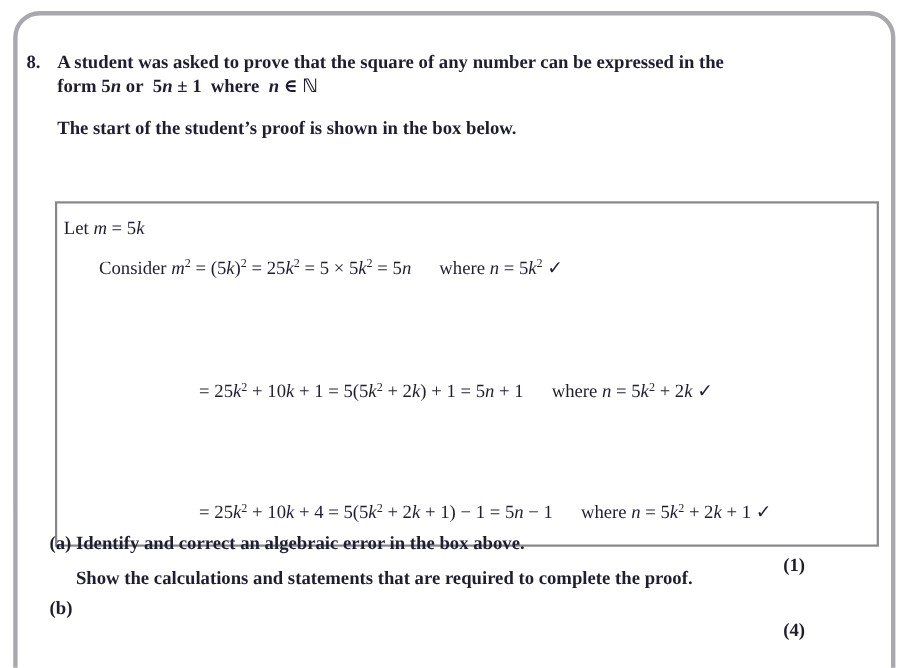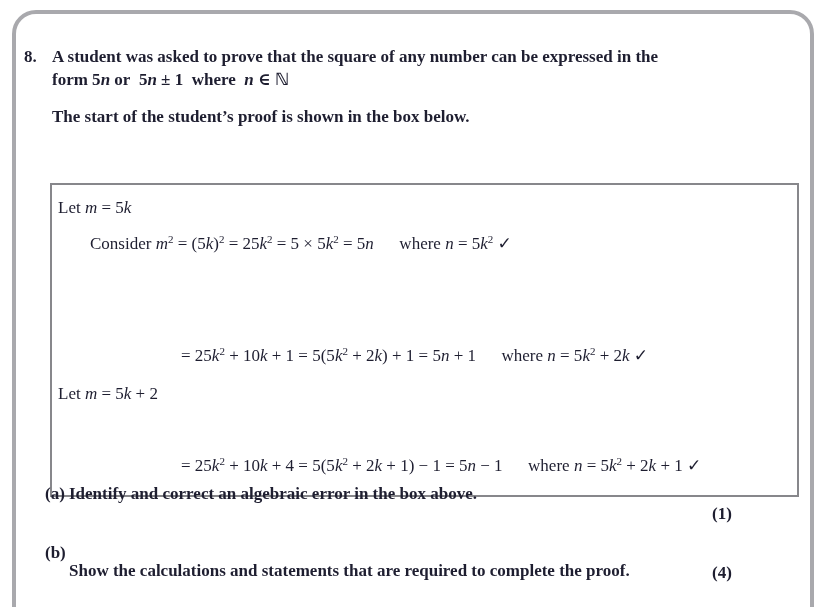--- a/index.html
+++ b/index.html
@@ -37,38 +37,37 @@
   .bx-line i, .math i{font-style:italic;}
   .math sup, .bx-line sup{
     font-size:11px;line-height:0;position:relative;top:-6px;
     vertical-align:baseline;font-style:normal;
   }
   .part-label{font-size:17px;}
   .pa-label{left:45px;top:484px;}
   .pa-text{left:69px;top:484px;}
   .pa-marks{left:712px;top:504px;font-weight:bold;}
   .pb-label{left:45px;top:543px;}
-  .pb-text{left:69px;top:561px;}
+  .pb-text{left:69px;top:516px;}
   .pb-marks{left:712px;top:563px;font-weight:bold;}
 </style>
 </head>
 <body>
 
 <div class="frame"></div>
 
 <div class="abs qnum">8.</div>
 <div class="abs intro1">A student was asked to prove that the square of any number can be expressed in the</div>
 <div class="abs intro2 math">form 5<i>n</i> or 5<i>n</i> ± 1 where <i>n</i> ∈ ℕ</div>
 <div class="abs boxintro">The start of the student’s proof is shown in the box below.</div>
 
 <div class="proof-box">
   <div class="bx-line" style="left:6px;top:13px">Let <i>m</i> = 5<i>k</i></div>
   <div class="bx-line" style="left:38px;top:49px">Consider <i>m</i><sup>2</sup> = (5<i>k</i>)<sup>2</sup> = 25<i>k</i><sup>2</sup> = 5 × 5<i>k</i><sup>2</sup> = 5<i>n</i>  where <i>n</i> = 5<i>k</i><sup>2</sup> ✓</div>
   <div class="bx-line" style="left:129px;top:161px">= 25<i>k</i><sup>2</sup> + 10<i>k</i> + 1 = 5(5<i>k</i><sup>2</sup> + 2<i>k</i>) + 1 = 5<i>n</i> + 1  where <i>n</i> = 5<i>k</i><sup>2</sup> + 2<i>k</i> ✓</div>
-  <div class="bx-line" style="left:6px;top:199px">Let <i>m</i> = 5<i>k</i> + 2</div>
   <div class="bx-line" style="left:129px;top:271px">= 25<i>k</i><sup>2</sup> + 10<i>k</i> + 4 = 5(5<i>k</i><sup>2</sup> + 2<i>k</i> + 1) − 1 = 5<i>n</i> − 1  where <i>n</i> = 5<i>k</i><sup>2</sup> + 2<i>k</i> + 1 ✓</div>
 </div>
 
 <div class="abs pa-label part-label">(a)</div>
 <div class="abs pa-text">Identify and correct an algebraic error in the box above.</div>
 <div class="abs pa-marks">(1)</div>
 
 <div class="abs pb-label part-label">(b)</div>
 <div class="abs pb-text">Show the calculations and statements that are required to complete the proof.</div>
 <div class="abs pb-marks">(4)</div>

